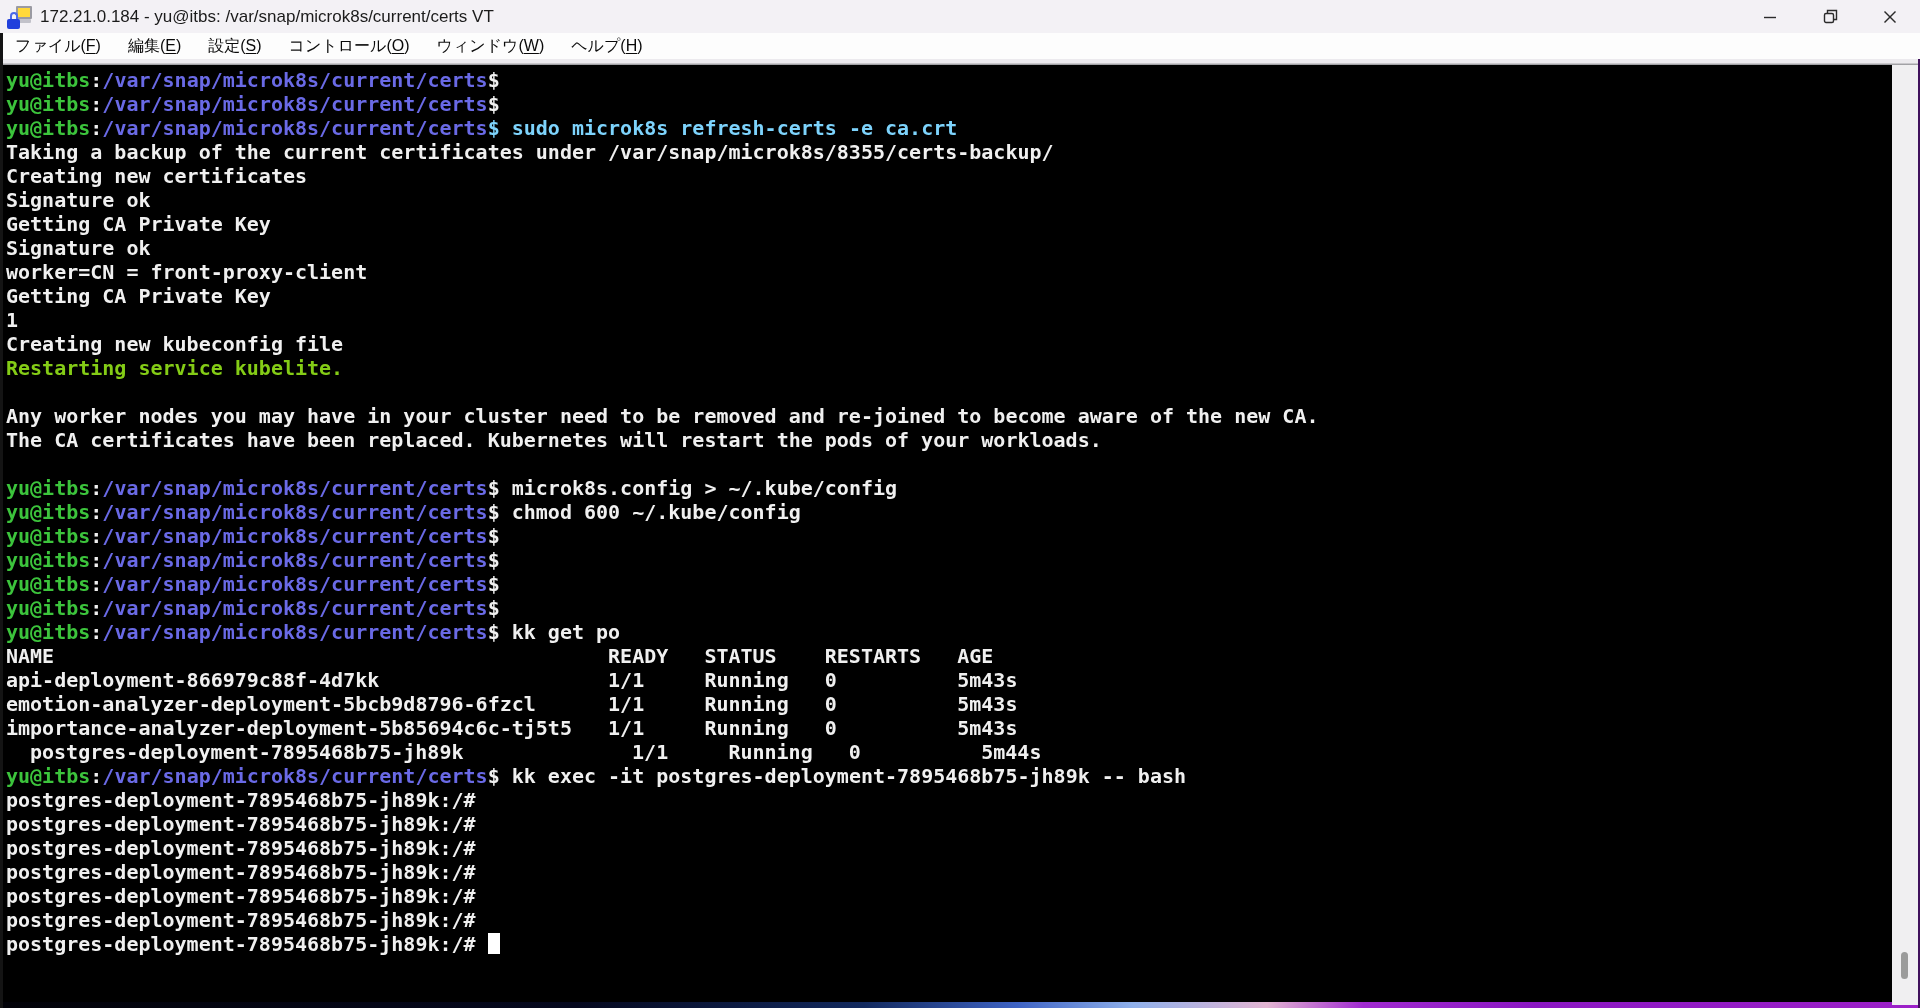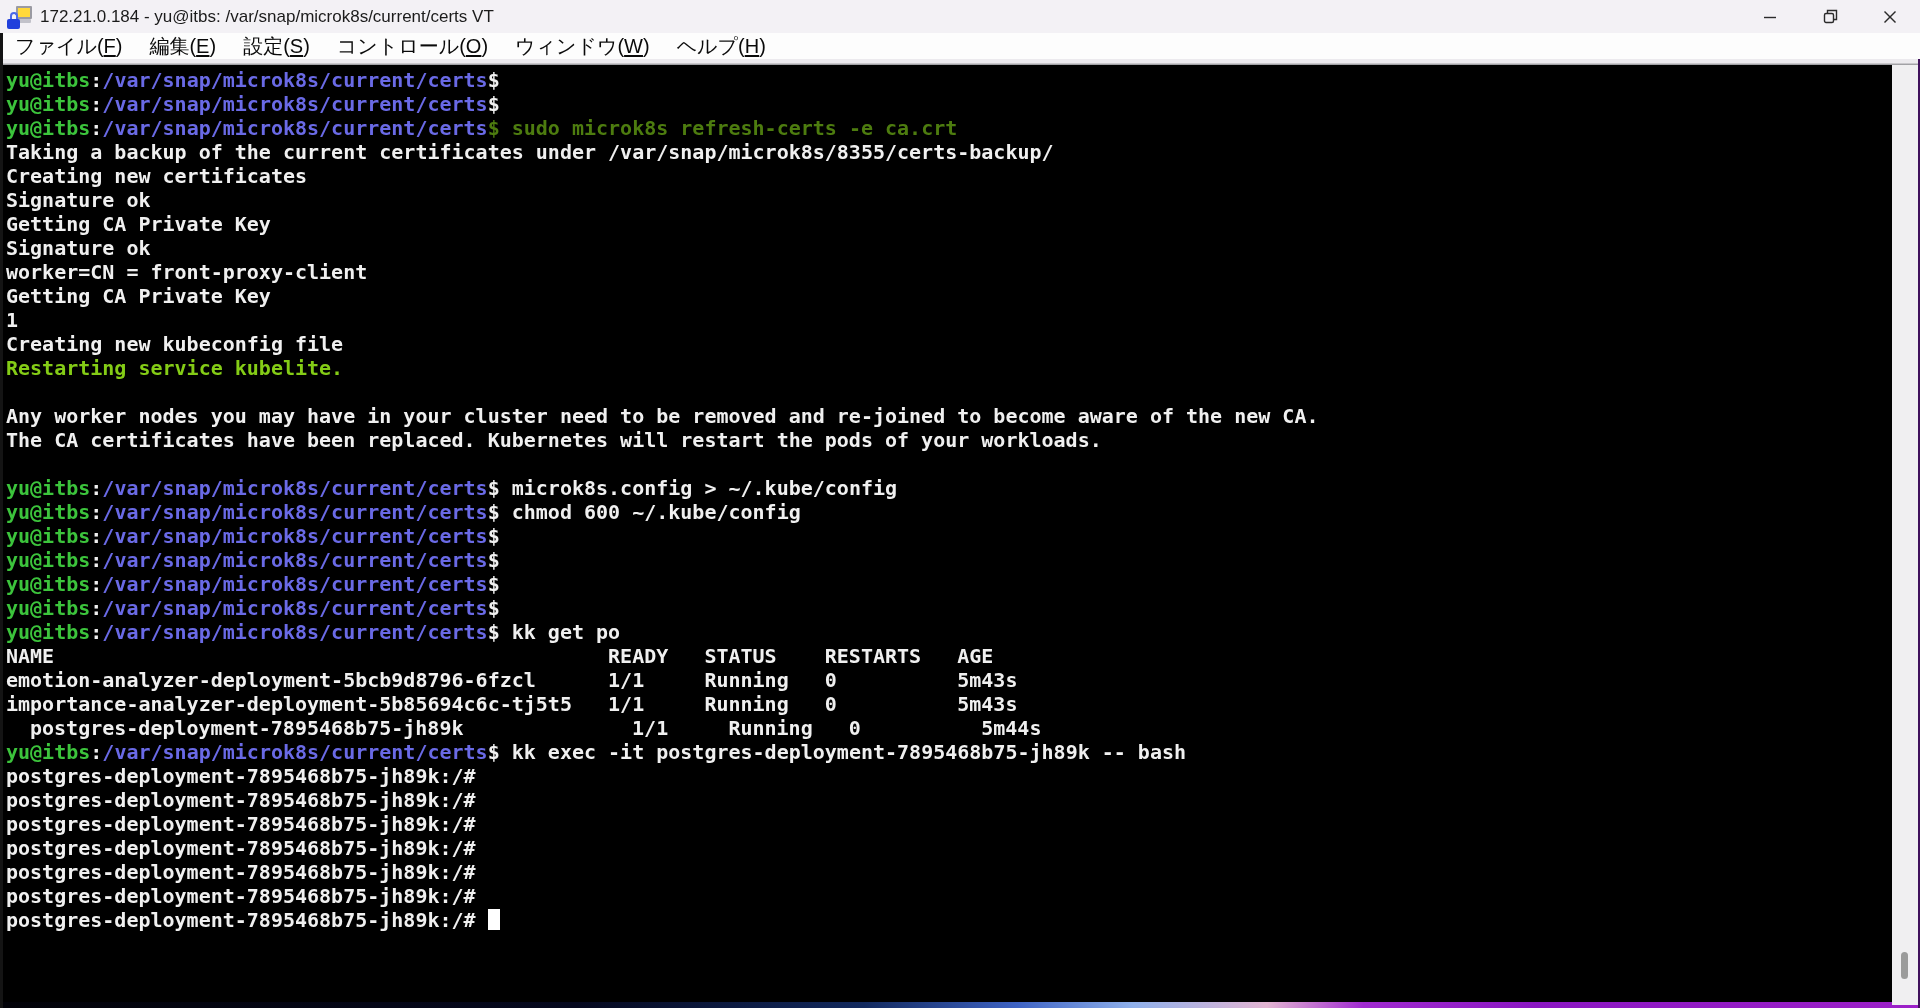--- a/index.html
+++ b/index.html
@@ -19,21 +19,21 @@
   .tt-base { position:absolute; top:14px; right:2px; width:14px; height:4px; background:#c2c2ca; border-radius:1px; }
   .tt-lock-shackle { position:absolute; left:3px; bottom:9px; width:8px; height:8px; border:2.5px solid #4a68ea; border-bottom:none; border-radius:5px 5px 0 0; }
   .tt-lock-body { position:absolute; left:0; bottom:0; width:13px; height:10px; background:#2140dc; border-radius:2px; }
   .title-text { margin-left:7px; font-size:17px; color:#1b1b1b; white-space:nowrap; }
   .win-controls { margin-left:auto; display:flex; height:33px; }
   .win-btn { width:60px; height:33px; display:flex; align-items:center; justify-content:center; cursor:default; }
   .win-btn svg { display:block; }
 
   .menubar { position:absolute; top:33px; left:0; width:1920px; height:26px; background:#fdfdfd;
     border-left:3px solid #141414; display:flex; align-items:center; gap:27px; padding-left:12px; }
-  .menu-item { font-size:20px; color:#0a0a0a; white-space:nowrap; }
+  .menu-item { font-size:16px; color:#0a0a0a; white-space:nowrap; }
   .menu-item u { text-decoration:underline; text-underline-offset:2px; }
 
   .divider { position:absolute; top:59px; left:0; width:1920px; height:6px;
     background:linear-gradient(180deg,#eceaee 0%,#eceaee 60%,#8e8e92 100%); }
 
   .left-edge  { position:absolute; top:33px; bottom:0; left:0;  width:3px; background:#141414; }
   .right-edge { position:absolute; top:59px; bottom:0; right:0; width:2px; background:#40105c; }
 
   
   .terminal { position:absolute; top:65px; left:3px; width:1889px; height:937px; background:#000;
@@ -90,21 +90,21 @@
       <div class="menu-item">ウィンドウ(<u>W</u>)</div>
       <div class="menu-item">ヘルプ(<u>H</u>)</div>
     </div>
 
   <div class="divider"></div>
   <div class="left-edge"></div>
 
   <div class="terminal" id="terminal">
       <div class="term-line"><span style="color: rgb(60, 196, 60);">yu@itbs</span><span style="color: rgb(240, 240, 240);">:</span><span style="color: rgb(106, 106, 230);">/var/snap/microk8s/current/certs</span><span style="color: rgb(240, 240, 240);">$</span></div>
       <div class="term-line"><span style="color: rgb(60, 196, 60);">yu@itbs</span><span style="color: rgb(240, 240, 240);">:</span><span style="color: rgb(106, 106, 230);">/var/snap/microk8s/current/certs</span><span style="color: rgb(240, 240, 240);">$</span></div>
-      <div class="term-line"><span style="color: rgb(60, 196, 60);">yu@itbs</span><span style="color: rgb(240, 240, 240);">:</span><span style="color: rgb(106, 106, 230);">/var/snap/microk8s/current/certs</span><span style="color: #4d7c0f;">$ sudo microk8s refresh-certs -e ca.crt</span></div>
+      <div class="term-line"><span style="color: rgb(60, 196, 60);">yu@itbs</span><span style="color: rgb(240, 240, 240);">:</span><span style="color: rgb(106, 106, 230);">/var/snap/microk8s/current/certs</span><span style="color: #7dd3fc;">$ sudo microk8s refresh-certs -e ca.crt</span></div>
       <div class="term-line"><span style="color: rgb(240, 240, 240);">Taking a backup of the current certificates under /var/snap/microk8s/8355/certs-backup/</span></div>
       <div class="term-line"><span style="color: rgb(240, 240, 240);">Creating new certificates</span></div>
       <div class="term-line"><span style="color: rgb(240, 240, 240);">Signature ok</span></div>
       <div class="term-line"><span style="color: rgb(240, 240, 240);">Getting CA Private Key</span></div>
       <div class="term-line"><span style="color: rgb(240, 240, 240);">Signature ok</span></div>
       <div class="term-line"><span style="color: rgb(240, 240, 240);">worker=CN = front-proxy-client</span></div>
       <div class="term-line"><span style="color: rgb(240, 240, 240);">Getting CA Private Key</span></div>
       <div class="term-line"><span style="color: rgb(240, 240, 240);">1</span></div>
       <div class="term-line"><span style="color: rgb(240, 240, 240);">Creating new kubeconfig file</span></div>
       <div class="term-line"><span style="color: #84cc16;">Restarting service kubelite.</span></div>
@@ -113,20 +113,21 @@
       <div class="term-line"><span style="color: rgb(240, 240, 240);">The CA certificates have been replaced. Kubernetes will restart the pods of your workloads.</span></div>
       <div class="term-line"><span style="color: rgb(240, 240, 240);"></span></div>
       <div class="term-line"><span style="color: rgb(60, 196, 60);">yu@itbs</span><span style="color: rgb(240, 240, 240);">:</span><span style="color: rgb(106, 106, 230);">/var/snap/microk8s/current/certs</span><span style="color: rgb(240, 240, 240);">$ microk8s.config &gt; ~/.kube/config</span></div>
       <div class="term-line"><span style="color: rgb(60, 196, 60);">yu@itbs</span><span style="color: rgb(240, 240, 240);">:</span><span style="color: rgb(106, 106, 230);">/var/snap/microk8s/current/certs</span><span style="color: rgb(240, 240, 240);">$ chmod 600 ~/.kube/config</span></div>
       <div class="term-line"><span style="color: rgb(60, 196, 60);">yu@itbs</span><span style="color: rgb(240, 240, 240);">:</span><span style="color: rgb(106, 106, 230);">/var/snap/microk8s/current/certs</span><span style="color: rgb(240, 240, 240);">$</span></div>
       <div class="term-line"><span style="color: rgb(60, 196, 60);">yu@itbs</span><span style="color: rgb(240, 240, 240);">:</span><span style="color: rgb(106, 106, 230);">/var/snap/microk8s/current/certs</span><span style="color: rgb(240, 240, 240);">$</span></div>
       <div class="term-line"><span style="color: rgb(60, 196, 60);">yu@itbs</span><span style="color: rgb(240, 240, 240);">:</span><span style="color: rgb(106, 106, 230);">/var/snap/microk8s/current/certs</span><span style="color: rgb(240, 240, 240);">$</span></div>
       <div class="term-line"><span style="color: rgb(60, 196, 60);">yu@itbs</span><span style="color: rgb(240, 240, 240);">:</span><span style="color: rgb(106, 106, 230);">/var/snap/microk8s/current/certs</span><span style="color: rgb(240, 240, 240);">$</span></div>
       <div class="term-line"><span style="color: rgb(60, 196, 60);">yu@itbs</span><span style="color: rgb(240, 240, 240);">:</span><span style="color: rgb(106, 106, 230);">/var/snap/microk8s/current/certs</span><span style="color: rgb(240, 240, 240); margin-top: 36px;">$ kk get po</span></div>
       <div class="term-line"><span style="color: rgb(240, 240, 240);">NAME                                              READY   STATUS    RESTARTS   AGE</span></div>
+      <div class="term-line"><span style="color: rgb(240, 240, 240);">api-deployment-866979c88f-4d7kk                   1/1     Running   0          5m43s</span></div>
       <div class="term-line"><span style="color: rgb(240, 240, 240);">emotion-analyzer-deployment-5bcb9d8796-6fzcl      1/1     Running   0          5m43s</span></div>
       <div class="term-line"><span style="color: rgb(240, 240, 240);">importance-analyzer-deployment-5b85694c6c-tj5t5   1/1     Running   0          5m43s</span></div>
       <div class="term-line"><span style="color: rgb(240, 240, 240); margin-left: 24px;">postgres-deployment-7895468b75-jh89k              1/1     Running   0          5m44s</span></div>
       <div class="term-line"><span style="color: rgb(60, 196, 60);">yu@itbs</span><span style="color: rgb(240, 240, 240);">:</span><span style="color: rgb(106, 106, 230);">/var/snap/microk8s/current/certs</span><span style="color: rgb(240, 240, 240);">$ kk exec -it postgres-deployment-7895468b75-jh89k -- bash</span></div>
       <div class="term-line"><span style="color: rgb(240, 240, 240);">postgres-deployment-7895468b75-jh89k:/#</span></div>
       <div class="term-line"><span style="color: rgb(240, 240, 240);">postgres-deployment-7895468b75-jh89k:/#</span></div>
       <div class="term-line"><span style="color: rgb(240, 240, 240);">postgres-deployment-7895468b75-jh89k:/#</span></div>
       <div class="term-line"><span style="color: rgb(240, 240, 240);">postgres-deployment-7895468b75-jh89k:/#</span></div>
       <div class="term-line"><span style="color: rgb(240, 240, 240);">postgres-deployment-7895468b75-jh89k:/#</span></div>
       <div class="term-line"><span style="color: rgb(240, 240, 240);">postgres-deployment-7895468b75-jh89k:/#</span></div>

